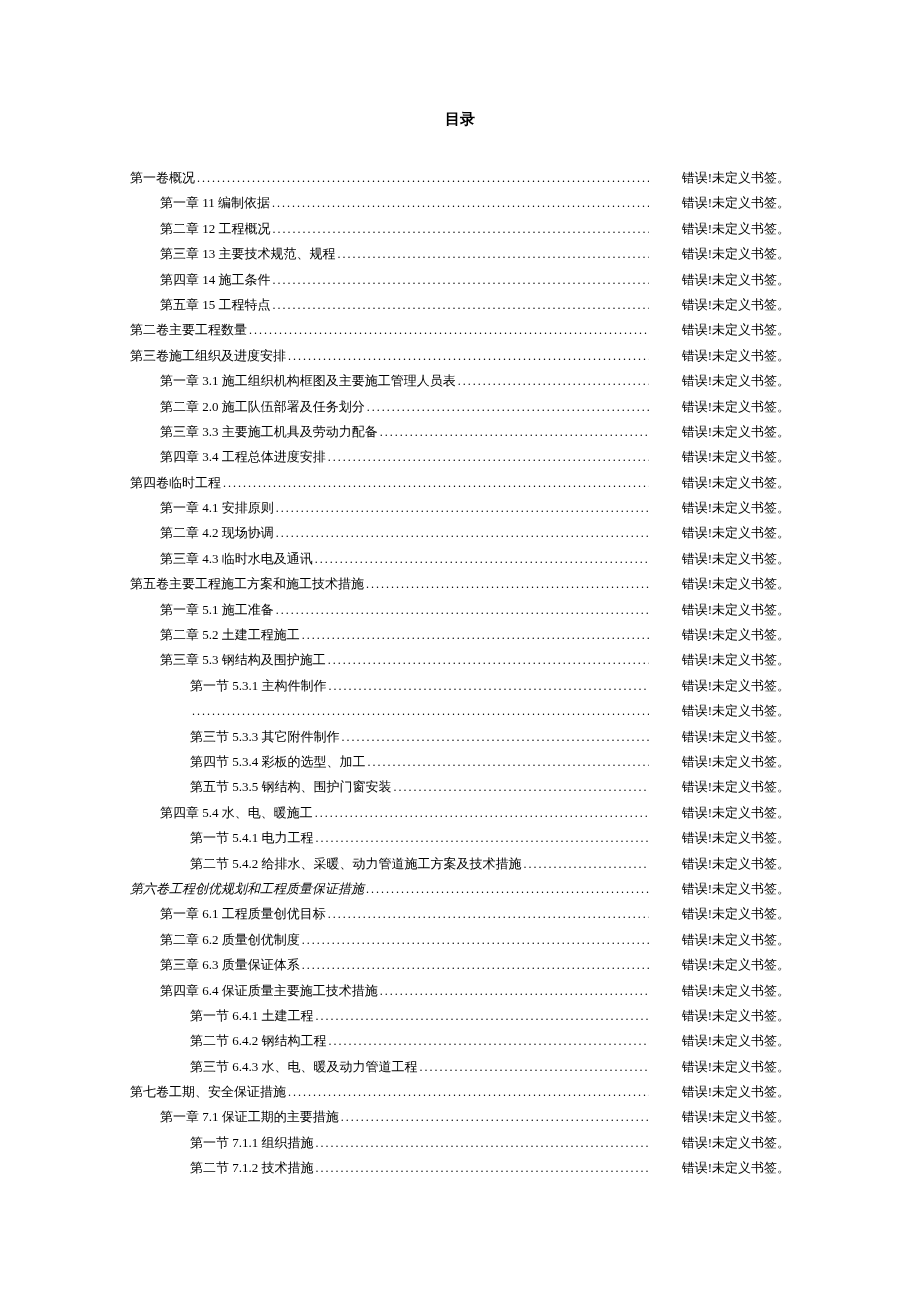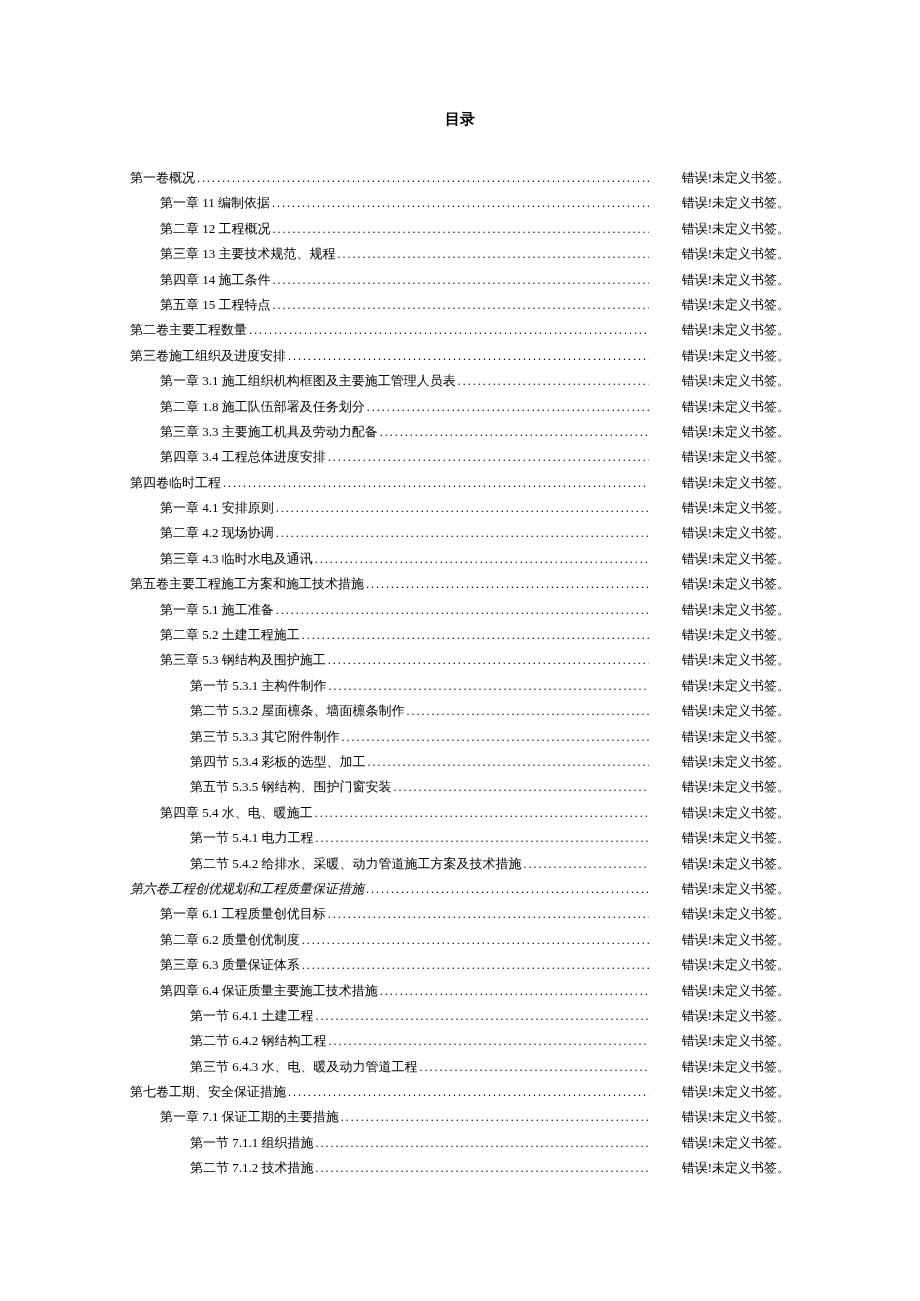--- a/index.html
+++ b/index.html
@@ -97,21 +97,21 @@
       <span class="text">第三卷施工组织及进度安排</span>
       <span class="dots"></span>
       <span class="page">错误!未定义书签。</span>
     </div>
     <div class="toc-line indent-1">
       <span class="text">第一章 3.1 施工组织机构框图及主要施工管理人员表</span>
       <span class="dots"></span>
       <span class="page">错误!未定义书签。</span>
     </div>
     <div class="toc-line indent-1">
-      <span class="text">第二章 1.8 施工队伍部署及任务划分</span>
+      <span class="text">第二章 2.0 施工队伍部署及任务划分</span>
       <span class="dots"></span>
       <span class="page">错误!未定义书签。</span>
     </div>
     <div class="toc-line indent-1">
       <span class="text">第三章 3.3 主要施工机具及劳动力配备</span>
       <span class="dots"></span>
       <span class="page">错误!未定义书签。</span>
     </div>
     <div class="toc-line indent-1">
       <span class="text">第四章 3.4 工程总体进度安排</span>
@@ -157,21 +157,20 @@
       <span class="text">第三章 5.3 钢结构及围护施工</span>
       <span class="dots"></span>
       <span class="page">错误!未定义书签。</span>
     </div>
     <div class="toc-line indent-2">
       <span class="text">第一节 5.3.1 主构件制作</span>
       <span class="dots"></span>
       <span class="page">错误!未定义书签。</span>
     </div>
     <div class="toc-line indent-2">
-      <span class="text">第二节 5.3.2 屋面檩条、墙面檩条制作</span>
       <span class="dots"></span>
       <span class="page">错误!未定义书签。</span>
     </div>
     <div class="toc-line indent-2">
       <span class="text">第三节 5.3.3 其它附件制作</span>
       <span class="dots"></span>
       <span class="page">错误!未定义书签。</span>
     </div>
     <div class="toc-line indent-2">
       <span class="text">第四节 5.3.4 彩板的选型、加工</span>

